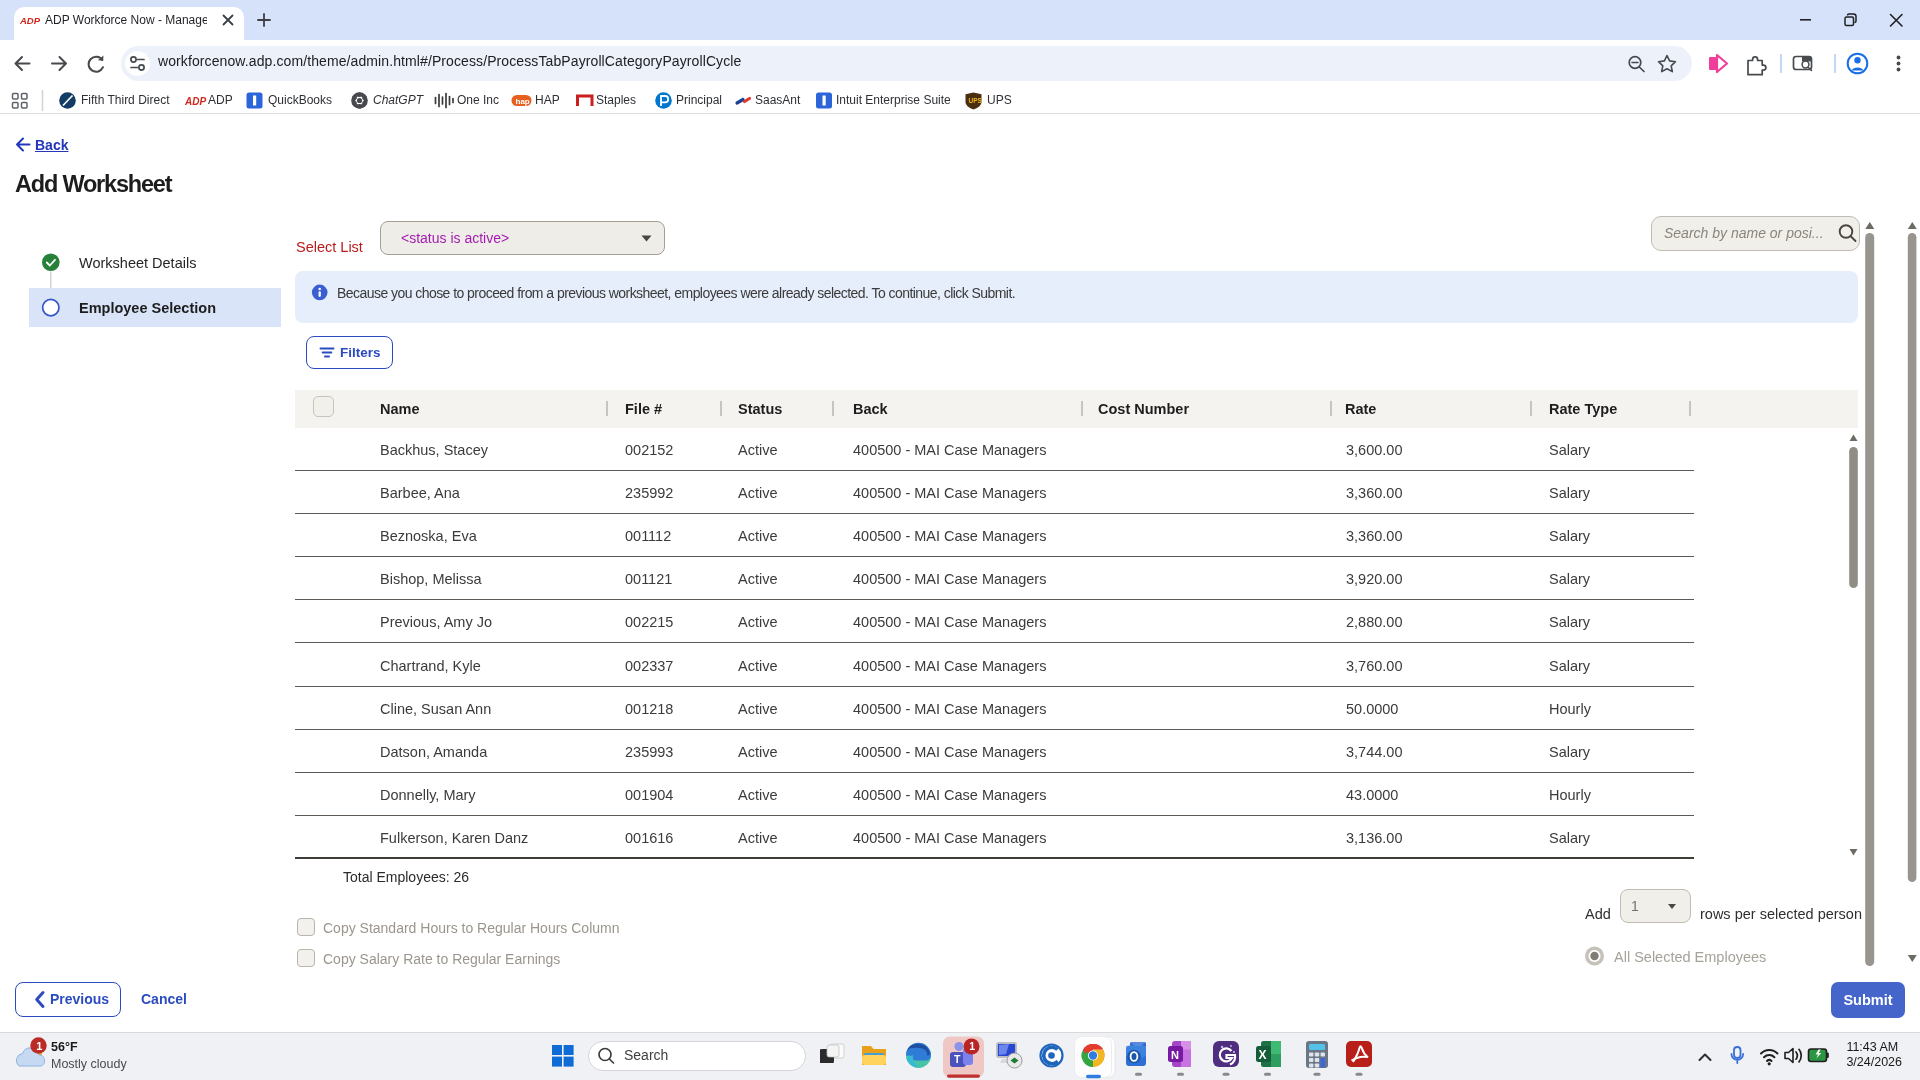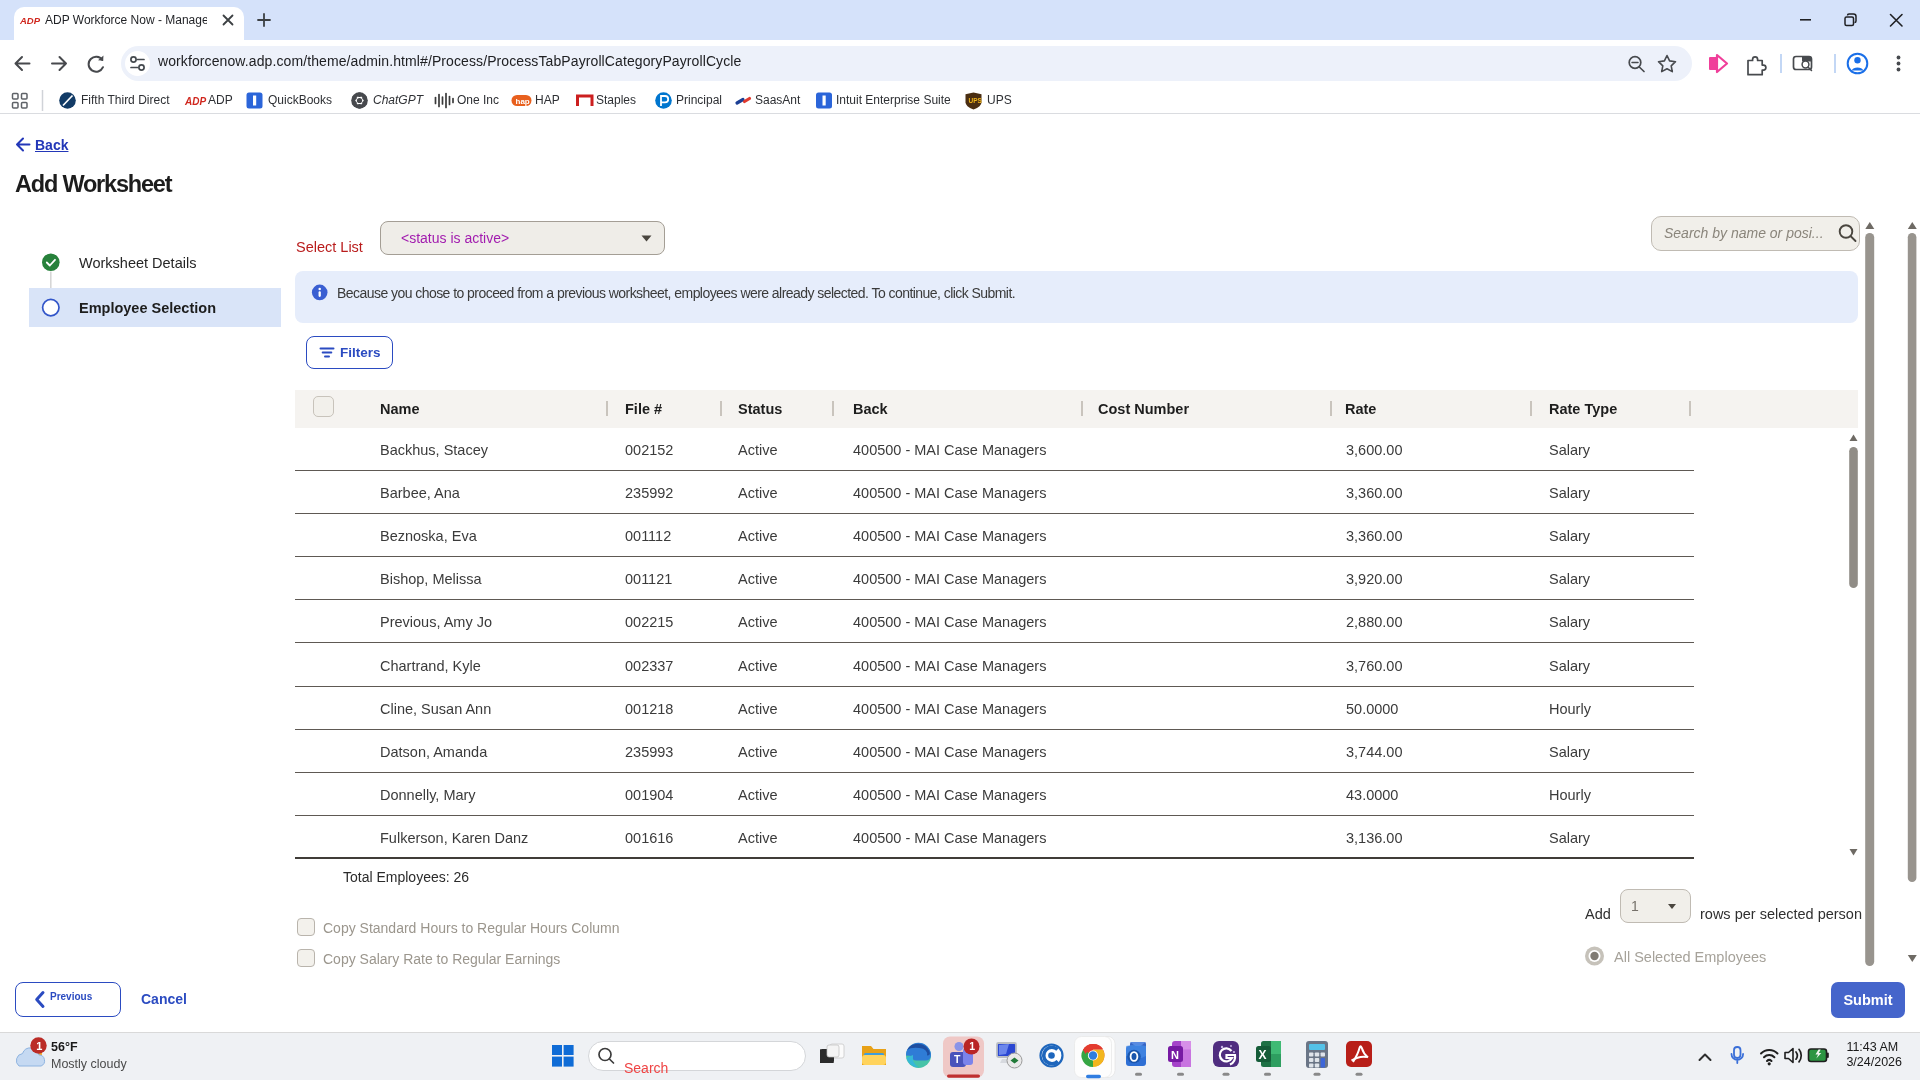--- a/index.html
+++ b/index.html
@@ -37,29 +37,29 @@
   .row { position:absolute; left:295px; width:1399px; height:43px; border-bottom:1.5px solid #5e5954; }
   .cell { position:absolute; font-size:14.5px; color:#3b3b3b; top:14px; white-space:nowrap; }
   #totals { left:296px; top:869px; font-size:14px; color:#2b2b2b;margin-left:47px; }
   .dischk { position:absolute; width:18px; height:18px; background:#f3f1ec; border:1px solid #b9b4ac; border-radius:4px; }
   .dislbl { position:absolute; font-size:14px; color:#9b968d; }
   #addlbl { left:1585px; top:906px; font-size:14.5px; color:#2f2f2f; }
   #adddrop { left:1620px; top:889px; width:71px; height:34px; background:#f1efea; border:1px solid #c0bbb3; border-radius:8px; font-size:14px; color:#76716a; line-height:32px; padding-left:10px; }
   #rowslbl { left:1700px; top:906px; font-size:14.5px; color:#2f2f2f; }
   #radiolbl { left:1614px; top:949px; font-size:14.5px; color:#a6a29a; }
   #prevbtn { left:15px; top:982px; width:106px; height:35px; border:1.5px solid #2b4bc1; border-radius:8px; }
-  #prevtxt { left:50px; top:991px; font-size:10px; font-weight:bold; color:#2b4bc1; }
+  #prevtxt { left:50px; top:991px; font-size:14px; font-weight:bold; color:#2b4bc1; }
   #cancel { left:141px; top:991px; font-size:14px; font-weight:bold; color:#2b4bc1; }
   #submit { left:1831px; top:982px; width:74px; height:36px; background:#4565cb; border-radius:7px; color:#fff; font-size:14.5px; font-weight:bold; text-align:center; line-height:36px; }
   
   #taskbar { left:0; top:1032px; width:1920px; height:48px; background:#eff1f4; border-top:1px solid #d9d9d9; }
   #temp { left:51px; top:1040px; font-size:12.5px; font-weight:bold; color:#1a1a1a; }
   #cond { left:51px; top:1057px; font-size:12.5px; color:#4a4a4a; }
   #tsearch { left:588px; top:1041px; width:218px; height:30px; background:#fff; border:1px solid #d4d6d9; border-radius:16px; }
-  #tsearchtxt { left:624px; top:1047px; font-size:14px; color:#ef4444;margin-top:13px; }
+  #tsearchtxt { left:624px; top:1047px; font-size:14px; color:#404040; }
   #clock { right:18px; top:1040px; font-size:12.5px; color:#1a1a1a; text-align:left; line-height:15px; }
 </style>
 </head>
 <body>
 
 <div class="abs" id="tabstrip"></div>
 <div class="abs" id="tab"></div>
 <div class="abs" id="tabtitle">ADP Workforce Now - Manage</div>
 <div class="abs" id="toolbar"></div>
 <div class="abs" id="omnibox"></div>

